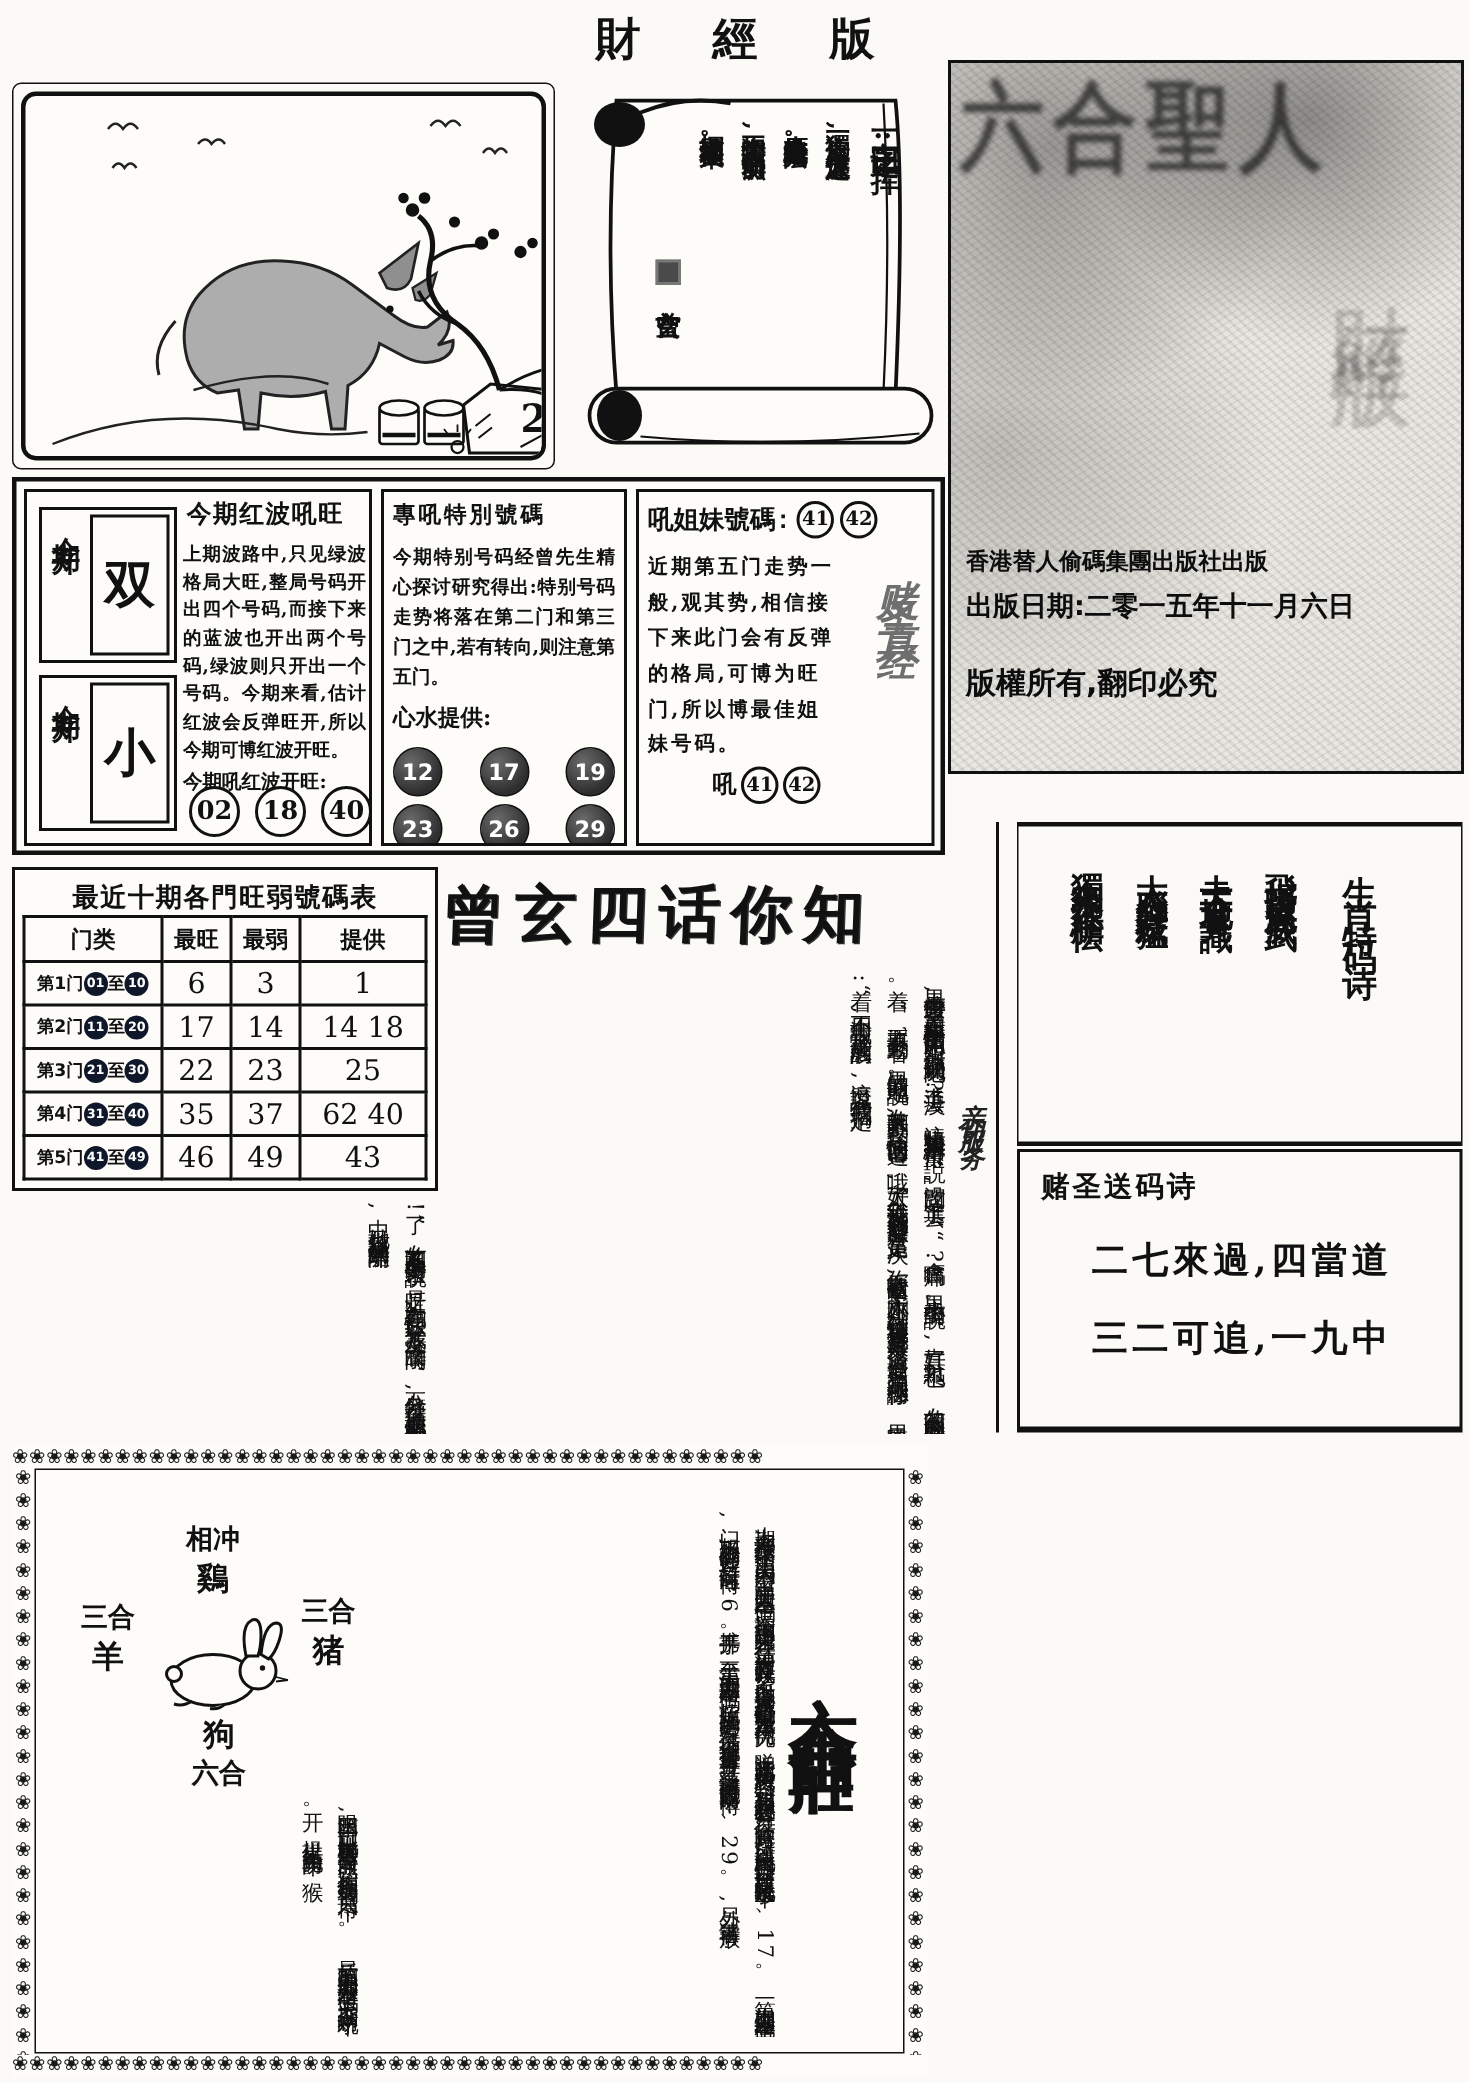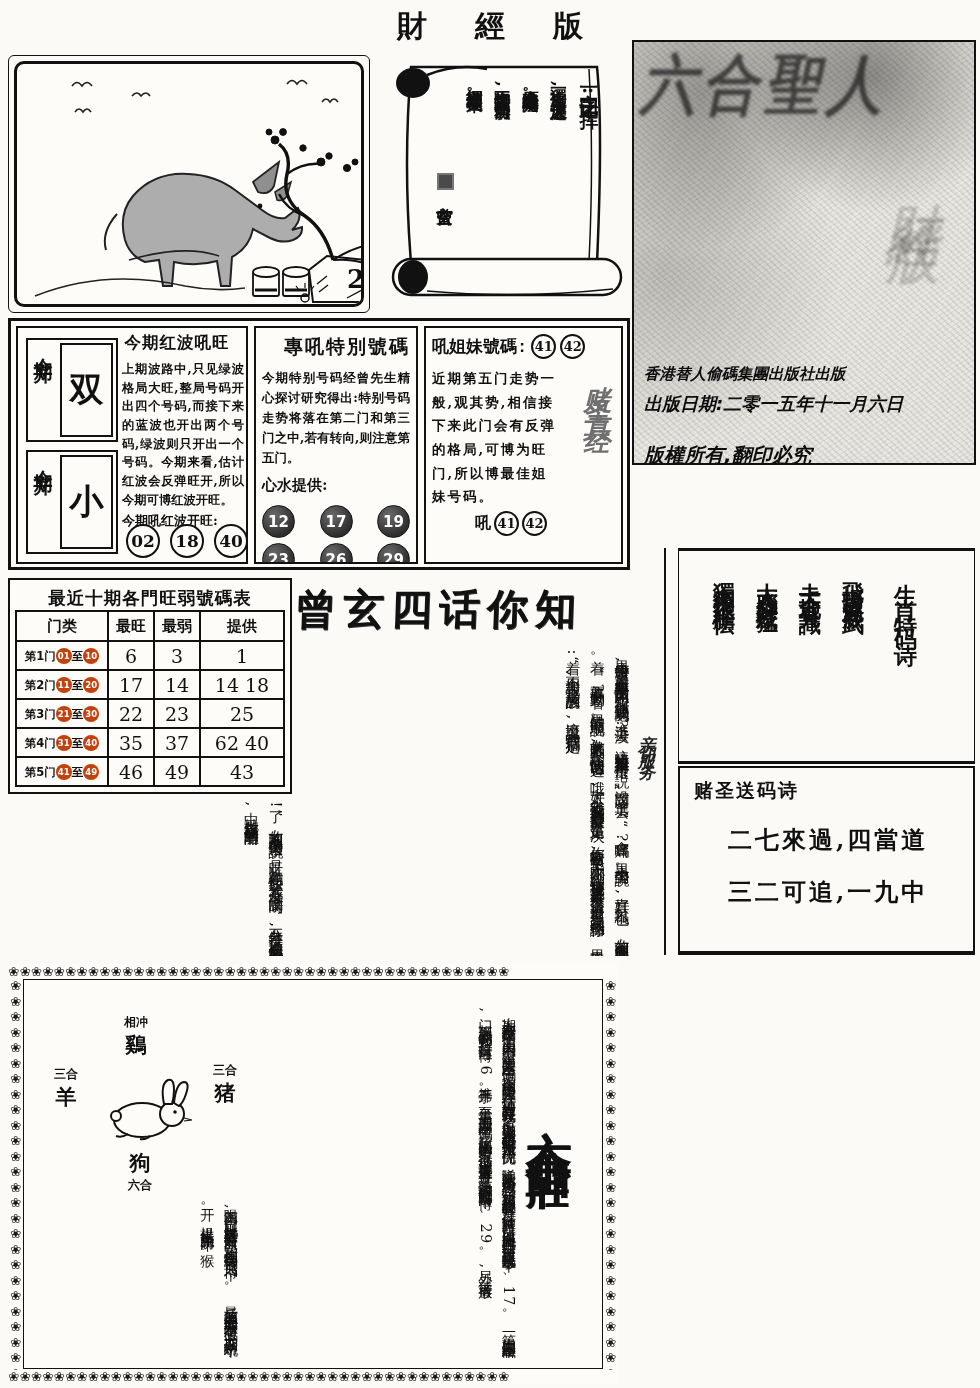--- a/index.html
+++ b/index.html
@@ -28,29 +28,29 @@
   .scroll-heading { display:block; font-size:19px; font-weight:900; letter-spacing:2px;
     font-family:"DejaVu Serif","Liberation Serif",serif; margin-left:8px; }
   .scroll-line { display:block; font-size:16.5px; font-weight:600; letter-spacing:1px;
     font-family:"DejaVu Serif","Liberation Serif",serif; margin-left:6px; }
   .scroll-sig { display:block; font-size:17px; font-weight:700; padding-top:96px; margin-left:4px;
     font-family:"DejaVu Serif","Liberation Serif",serif; }
   .seal { display:inline-block; width:17px; height:17px; background:#4a4a4a;
     box-shadow:inset 0 0 0 2px #777; margin-bottom:4px; }
 
   
-  .masthead { left:632px; top:40px; width:344px; height:425px; border:2px solid #111;
+  .masthead { left:632px; top:40px; width:344px; height:476px; border:2px solid #111;
     background:
       radial-gradient(circle at 20% 12%, rgba(0,0,0,.35), transparent 34%),
       radial-gradient(circle at 70% 8%, rgba(0,0,0,.4), transparent 30%),
       radial-gradient(circle at 10% 55%, rgba(0,0,0,.18), transparent 45%),
       repeating-linear-gradient(43deg, rgba(0,0,0,.07) 0 2px, transparent 2px 5px),
       repeating-linear-gradient(-31deg, rgba(0,0,0,.06) 0 1px, transparent 1px 4px),
       #e9e7e1;
-    overflow:hidden;font-style:italic; }
+    overflow:hidden; }
   .mh-ghost-top { position:absolute; top:6px; left:6px; width:330px; font-size:56px; font-weight:900;
     color:rgba(25,25,25,.72); filter:blur(1.6px); letter-spacing:6px; transform:scaleY(1.15);
     font-family:"DejaVu Serif","Liberation Serif",serif; }
   .mh-ghost-side { position:absolute; top:120px; right:26px; font-size:52px; font-weight:700;
     color:rgba(0,0,0,.16); filter:blur(1.2px); letter-spacing:16px;
     writing-mode:vertical-rl; font-family:"DejaVu Serif","Liberation Serif",serif; }
   .mh-line1 { position:absolute; top:322px; left:10px; font-size:15.5px; font-weight:800; color:#0d0d0d; }
   .mh-line2 { position:absolute; top:350px; left:10px; font-size:18px; font-weight:800; color:#0d0d0d; }
   .mh-line3 { position:absolute; top:400px; left:10px; font-size:20px; font-weight:800; color:#0d0d0d; }
 
@@ -76,21 +76,21 @@
   .boxA-nums { position:absolute; left:108px; top:196px; width:120px; display:flex; gap:10px; }
 
   .num-outline { display:inline-flex; width:34px; height:34px; border:2.5px solid #111; border-radius:50%;
     align-items:center; justify-content:center; font-size:17px; font-weight:800; background:#fdfcf9;
     font-family:"DejaVu Serif","Liberation Serif",serif; flex:0 0 auto; }
   .num-sm { width:25px; height:25px; border-width:2px; font-size:13px; }
   .num-dark { display:inline-flex; width:33px; height:33px; border-radius:50%;
     background:radial-gradient(circle at 35% 30%, #6a6a6a, #2e2e2e 70%); color:#fff; border:1.5px solid #111;
     align-items:center; justify-content:center; font-size:15px; font-weight:800; flex:0 0 auto; }
 
-  .boxB-title { font-size:19px; font-weight:900; text-align:right; letter-spacing:2px;
+  .boxB-title { font-size:15px; font-weight:900; text-align:left; letter-spacing:2px;
     font-family:Liberation Sans, sans-serif; }
   .boxB-body { margin-top:8px; font-size:12.5px; line-height:1.6; font-weight:600; text-align:justify;
     font-family:"DejaVu Serif","Liberation Serif",serif; }
   .boxB-callout { margin-top:8px; font-size:15px; font-weight:800; font-family:"DejaVu Serif","Liberation Serif",serif; }
   .boxB-nums { margin-top:10px; display:flex; flex-wrap:wrap; gap:5px 6px; justify-content:space-between; }
 
   .boxC-titlerow { display:flex; align-items:center; gap:4px; }
   .boxC-title { font-size:17px; font-weight:900; font-family:Liberation Mono, monospace; }
   .boxC-body { margin-top:8px; width:130px; font-size:13.5px; line-height:1.75; letter-spacing:2px;
     font-weight:700; font-family:"DejaVu Serif","Liberation Serif",serif; }
@@ -101,21 +101,21 @@
     font-family:"DejaVu Serif","Liberation Serif",serif; }
 
   
   .table-box { left:8px; top:578px; width:284px; height:216px; border:2px solid #111; padding:4px 5px; background:#fdfcf9; }
   .table-title { text-align:center; font-size:17.5px; font-weight:900; letter-spacing:1px; margin:2px 0 0;
     font-family:"DejaVu Serif","Liberation Serif",serif; }
   table.gate { width:100%; border-collapse:collapse; }
   table.gate th, table.gate td { border:2px solid #111; text-align:center; padding:1px 2px; }
   table.gate th { font-size:15px; font-weight:900; height:30px; font-family:"DejaVu Serif","Liberation Serif",serif; }
   td.gate-label { font-size:11.5px; font-weight:800; white-space:nowrap; }
-  .badge { display:inline-flex; width:16px; height:16px; border-radius:50%; background:#c2410c; color:#fff;
+  .badge { display:inline-flex; width:16px; height:16px; border-radius:50%; background:#0f172a; color:#fff;
     font-size:8.5px; align-items:center; justify-content:center; font-weight:700; vertical-align:middle; }
   td.gate-num { font-size:19px; font-family:"DejaVu Serif","Liberation Serif",serif; height:29px; }
 
   
   .article-title { left:295px; top:582px; width:340px; height:62px; font-size:41px; font-weight:900;
     letter-spacing:7px; font-family:"DejaVu Serif","Liberation Serif",serif; transform:skewX(-2deg);
     text-shadow:1px 1px 0 #333; white-space:nowrap; }
   .article-main { left:288px; top:648px; width:346px; height:308px; writing-mode:vertical-rl;
     font-size:14.8px; line-height:24.5px; letter-spacing:1.5px; overflow:hidden;
     font-family:"DejaVu Serif","Liberation Serif",serif; font-weight:500; }
@@ -153,21 +153,21 @@
     font-size:45px; font-weight:900; letter-spacing:11px; font-family:"DejaVu Serif","Liberation Serif",serif;
     text-shadow:1.5px 0 0 #111; }
   .bottom-main { position:absolute; right:82px; top:26px; width:282px; height:352px; writing-mode:vertical-rl;
     font-size:14.3px; line-height:23.5px; letter-spacing:1.5px; overflow:hidden;
     font-family:"DejaVu Serif","Liberation Serif",serif; }
   .bottom-left-art { position:absolute; left:10px; top:218px; width:208px; height:160px; writing-mode:vertical-rl;
     font-size:14.3px; line-height:23.5px; letter-spacing:1.5px; overflow:hidden;
     font-family:"DejaVu Serif","Liberation Serif",serif; }
   .zodiac { position:absolute; left:22px; top:34px; width:205px; height:180px;
     font-family:"DejaVu Serif","Liberation Serif",serif; }
-  .zd-small { font-size:12px; font-weight:600; }
+  .zd-small { font-size:18px; font-weight:600; }
   .zd-big { font-size:21px; font-weight:900; }
   .zd-clash { position:absolute; top:0; left:78px; text-align:center; }
   .zd-left { position:absolute; top:52px; left:8px; text-align:center; }
   .zd-right { position:absolute; top:48px; right:14px; text-align:center; }
   .zd-bottom { position:absolute; bottom:0; left:82px; text-align:center; }
   .zd-rabbit { position:absolute; top:62px; left:52px; }
 </style>
 </head>
 <body>
 

